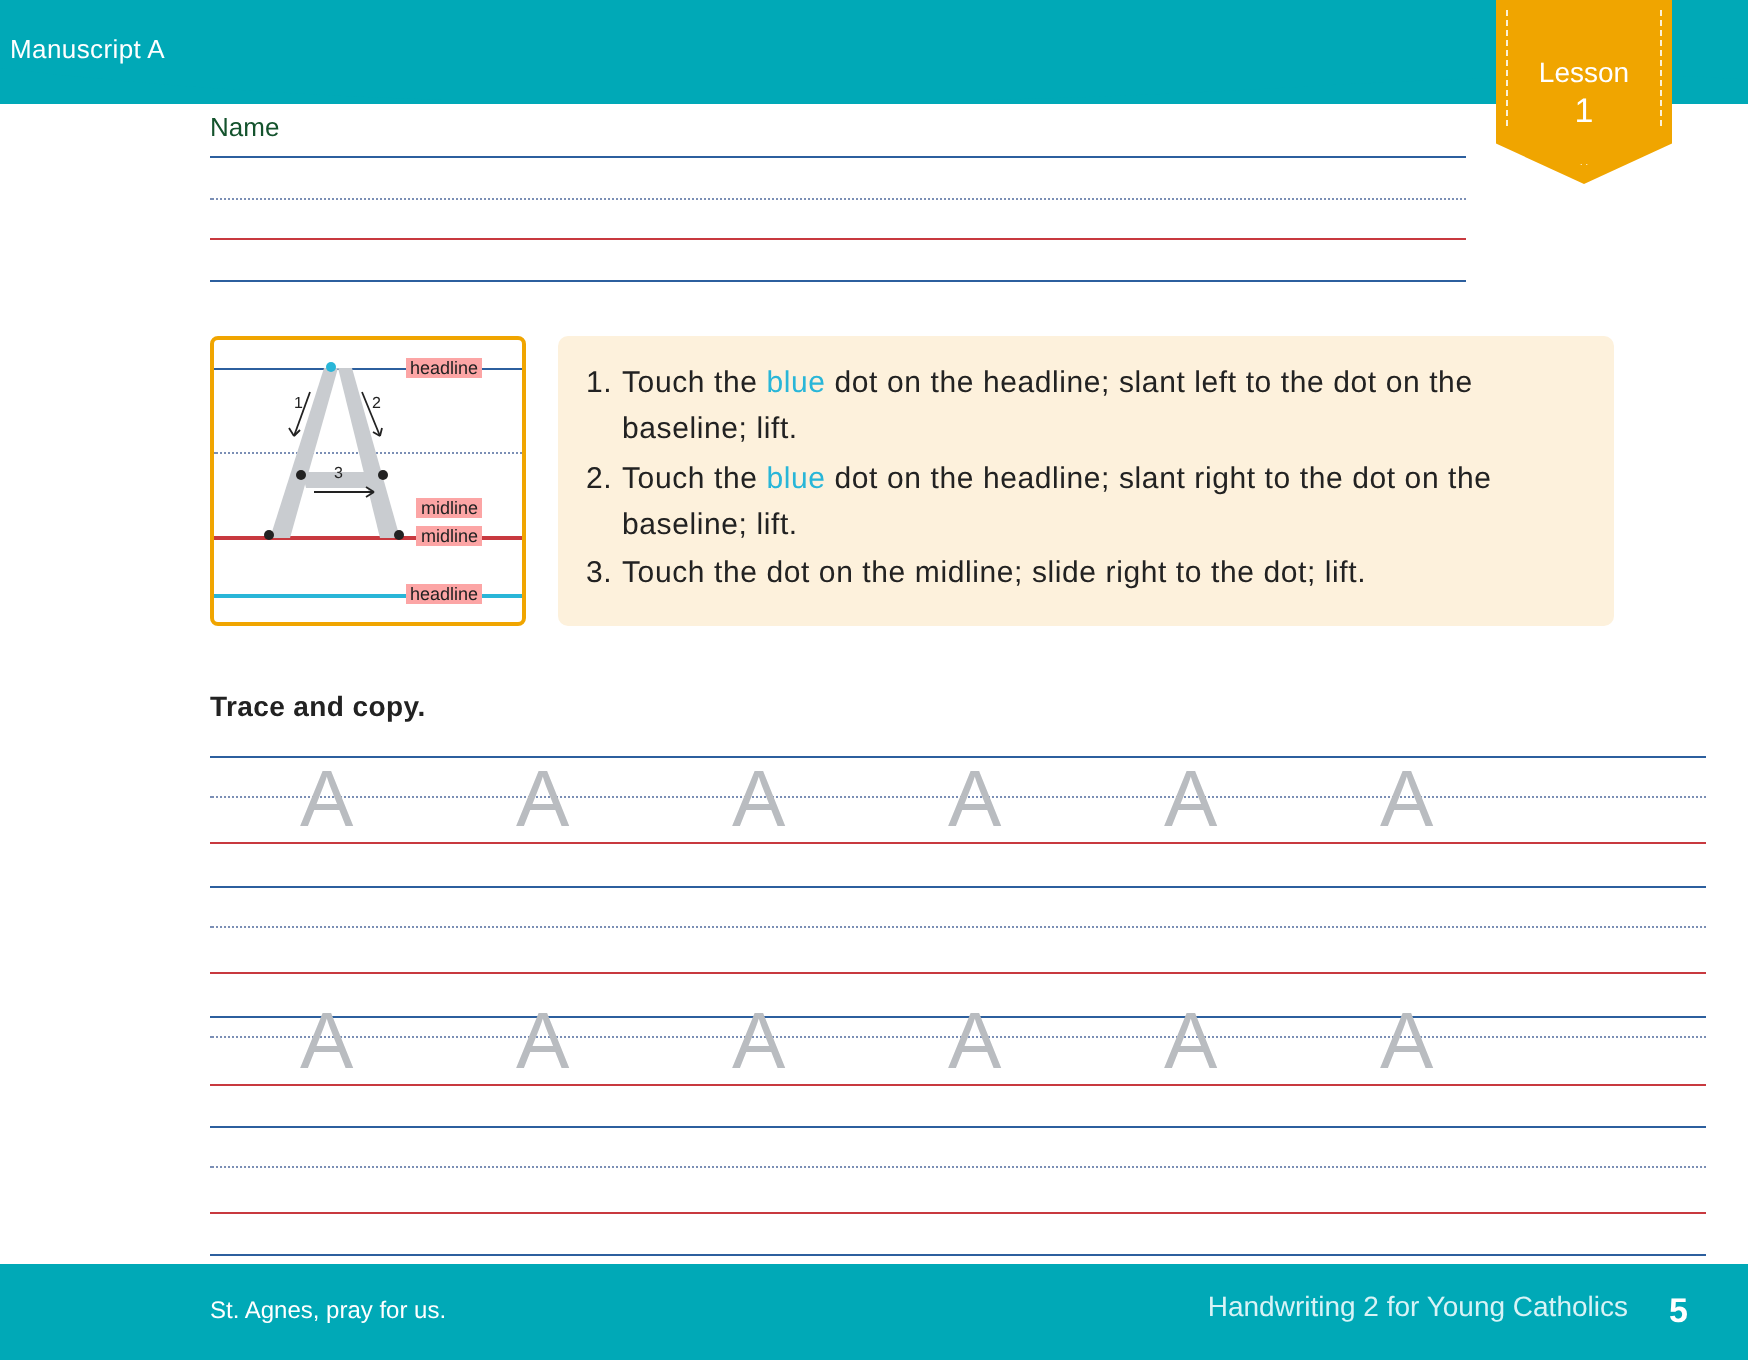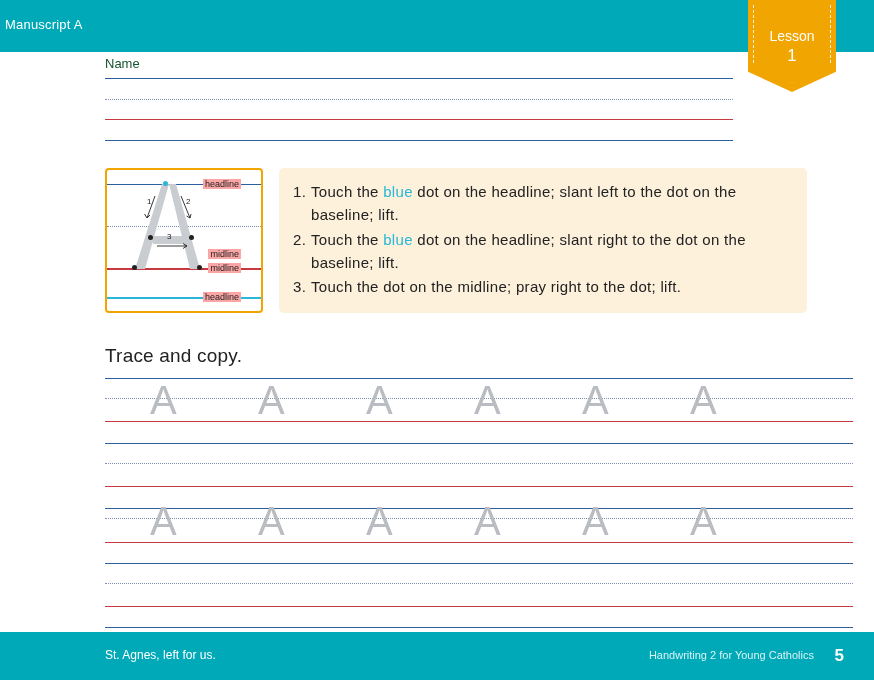--- a/index.html
+++ b/index.html
@@ -149,23 +149,24 @@
     width: 18px;
     flex: 0 0 18px;
   }
   .instr-text { flex: 1; }
   .blue-word { color: #29b6d8; }
 
   
   .trace-heading {
     position: absolute;
     top: 345px; left: 105px;
-    font-size: 19px;
+    font-size: 14px;
     color: #222222;
     letter-spacing: 0.2px;
+    font-weight: bold;
   }
 
   
   .practice-rule {
     position: absolute;
     left: 105px;
     width: 748px;
     height: 0;
   }
   .trace-letter {
@@ -187,21 +188,21 @@
   .footer-left {
     position: absolute;
     bottom: 18px; left: 105px;
     color: #ffffff;
     font-size: 12px;
   }
   .footer-right {
     position: absolute;
     bottom: 19px; right: 60px;
     color: #d8f3f6;
-    font-size: 11px;
+    font-size: 14px;
     padding-left: 20px;
   }
   .footer-page {
     position: absolute;
     bottom: 14px; right: 30px;
     color: #ffffff;
     font-size: 17px;
     font-weight: bold;
   }
 </style>
@@ -266,21 +267,21 @@
   <div class="instr-item">
     <span class="instr-num">1.</span>
     <span class="instr-text"><span>Touch the </span><span class="blue-word">blue</span><span> dot on the headline; slant left to the dot on the baseline; lift.</span></span>
   </div>
   <div class="instr-item">
     <span class="instr-num">2.</span>
     <span class="instr-text"><span>Touch the </span><span class="blue-word">blue</span><span> dot on the headline; slant right to the dot on the baseline; lift.</span></span>
   </div>
   <div class="instr-item">
     <span class="instr-num">3.</span>
-    <span class="instr-text">Touch the dot on the midline; pray right to the dot; lift.</span>
+    <span class="instr-text">Touch the dot on the midline; slide right to the dot; lift.</span>
   </div>
 </div>
 
 <div class="trace-heading">Trace and copy.</div>
 
 <div class="practice-rule rule-blue" style="top:378px;"></div>
 <div class="practice-rule rule-dot" style="top:398px;"></div>
 <div class="practice-rule rule-red" style="top:421px;"></div>
 <div class="practice-rule rule-blue" style="top:443px;"></div>
 
@@ -305,15 +306,15 @@
 <div class="trace-letter" style="top:501px; left:366px;">A</div>
 <div class="trace-letter" style="top:501px; left:474px;">A</div>
 <div class="trace-letter" style="top:501px; left:582px;">A</div>
 <div class="trace-letter" style="top:501px; left:690px;">A</div>
 
 <div class="practice-rule rule-dot" style="top:583px;"></div>
 <div class="practice-rule rule-red" style="top:606px;"></div>
 <div class="practice-rule rule-blue" style="top:627px;"></div>
 
 <div class="footer-band"></div>
-<div class="footer-left">St. Agnes, left for us.</div>
+<div class="footer-left">St. Agnes, pray for us.</div>
 <div class="footer-right">Handwriting 2 for Young Catholics</div>
 <div class="footer-page">5</div>
 
 </body></html>

